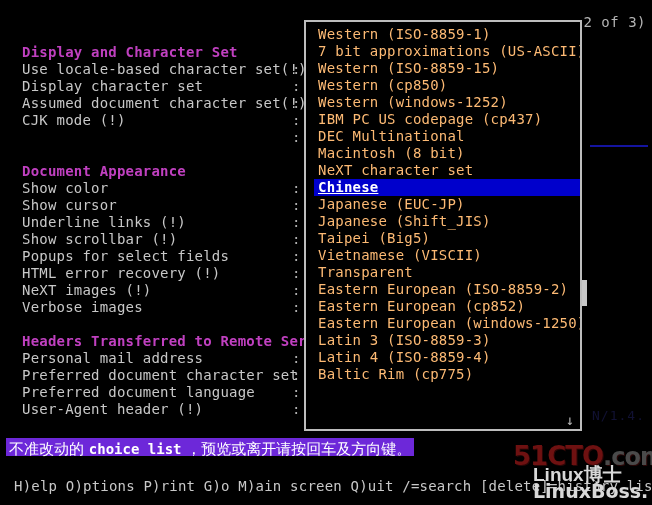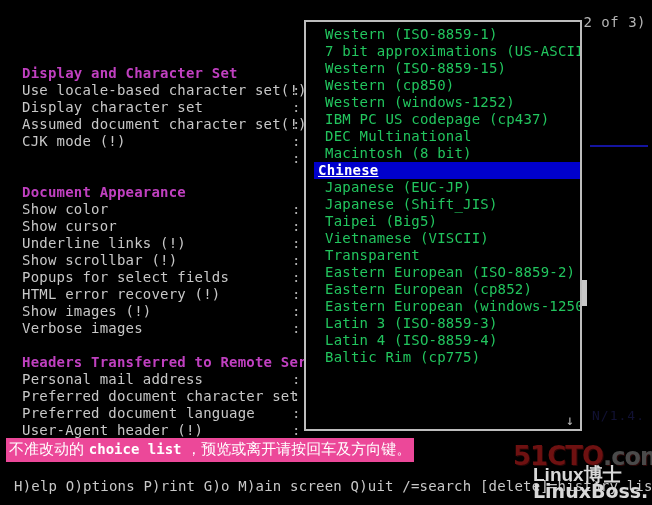--- a/index.html
+++ b/index.html
@@ -35,21 +35,21 @@
     font-size: 14px;
     letter-spacing: 0.5px;
     color: #b4b4b4;
     white-space: pre;
   }
 
   
   .opt-col {
     position: absolute;
     left: 22px;
-    top: 65px;
+    top: 44px;
     width: 286px;
   }
   .opt-row {
     height: 17px;
     line-height: 17px;
     white-space: pre;
     position: relative;
     font-size: 14px;
     letter-spacing: 0.2px;
   }
@@ -127,24 +127,23 @@
     position: absolute;
     left: 10px;
     top: 4px;
     width: 258px;
   }
   .popup-item {
     height: 17px;
     line-height: 17px;
     white-space: pre;
     font-size: 14px;
-    color: #22c55e;
+    color: #fdba74;
     padding-left: 2px;
     letter-spacing: 0.2px;
-    margin-left: 7px;
   }
   .popup-item.selected {
     background: #0000cc;
     color: #ffffff;
     width: 268px;
     margin-left: -2px;
     padding-left: 4px;
     font-weight: bold;
     text-decoration: underline;
   }
@@ -155,23 +154,23 @@
     font-size: 14px;
     color: #b8b8b8;
     line-height: 14px;
   }
 
   
   .status-line {
     position: absolute;
     left: 6px;
     top: 438px;
-    height: 24px;
+    height: 18px;
     line-height: 22px;
-    background: #ec4899;
+    background: #6d28d9;
     color: #ffffff;
     font-family: "DejaVu Sans", "Liberation Sans", sans-serif;
     font-size: 15px;
     white-space: pre;
     padding: 0 3px;
   }
   .status-line .mono {
     font-family: "DejaVu Sans Mono", "Liberation Mono", monospace;
     font-weight: bold;
     font-size: 14px;
@@ -248,40 +247,41 @@
       <div class="opt-row field"><span>CJK mode (!)</span><span class="colon">:</span></div>
       <div class="opt-row field"><span class="colon">:</span></div>
       <div class="opt-row spacer"></div>
       <div class="opt-row section">Document Appearance</div>
       <div class="opt-row field"><span>Show color</span><span class="colon">:</span></div>
       <div class="opt-row field"><span>Show cursor</span><span class="colon">:</span></div>
       <div class="opt-row field"><span>Underline links (!)</span><span class="colon">:</span></div>
       <div class="opt-row field"><span>Show scrollbar (!)</span><span class="colon">:</span></div>
       <div class="opt-row field"><span>Popups for select fields</span><span class="colon">:</span></div>
       <div class="opt-row field"><span>HTML error recovery (!)</span><span class="colon">:</span></div>
-      <div class="opt-row field"><span>Show images (!)</span><span class="colon">:</span></div>
+      <div class="opt-row field"><span>NeXT images (!)</span><span class="colon">:</span></div>
       <div class="opt-row field"><span>Verbose images</span><span class="colon">:</span></div>
       <div class="opt-row spacer"></div>
       <div class="opt-row section">Headers Transferred to Remote Serve</div>
       <div class="opt-row field"><span>Personal mail address</span><span class="colon">:</span></div>
       <div class="opt-row field"><span>Preferred document character set</span><span class="colon">:</span></div>
       <div class="opt-row field"><span>Preferred document language</span><span class="colon">:</span></div>
       <div class="opt-row field"><span>User-Agent header (!)</span><span class="colon">:</span></div>
     </div>
 
   <div class="popup">
     <div class="popup-list" id="popup-list">
         <div class="popup-item">Western (ISO-8859-1)</div>
         <div class="popup-item">7 bit approximations (US-ASCII)</div>
         <div class="popup-item">Western (ISO-8859-15)</div>
         <div class="popup-item">Western (cp850)</div>
         <div class="popup-item">Western (windows-1252)</div>
         <div class="popup-item">IBM PC US codepage (cp437)</div>
         <div class="popup-item">DEC Multinational</div>
         <div class="popup-item">Macintosh (8 bit)</div>
+        <div class="popup-item">NeXT character set</div>
         <div class="popup-item selected">Chinese</div>
         <div class="popup-item">Japanese (EUC-JP)</div>
         <div class="popup-item">Japanese (Shift_JIS)</div>
         <div class="popup-item">Taipei (Big5)</div>
         <div class="popup-item">Vietnamese (VISCII)</div>
         <div class="popup-item">Transparent</div>
         <div class="popup-item">Eastern European (ISO-8859-2)</div>
         <div class="popup-item">Eastern European (cp852)</div>
         <div class="popup-item">Eastern European (windows-1250)</div>
         <div class="popup-item">Latin 3 (ISO-8859-3)</div>

